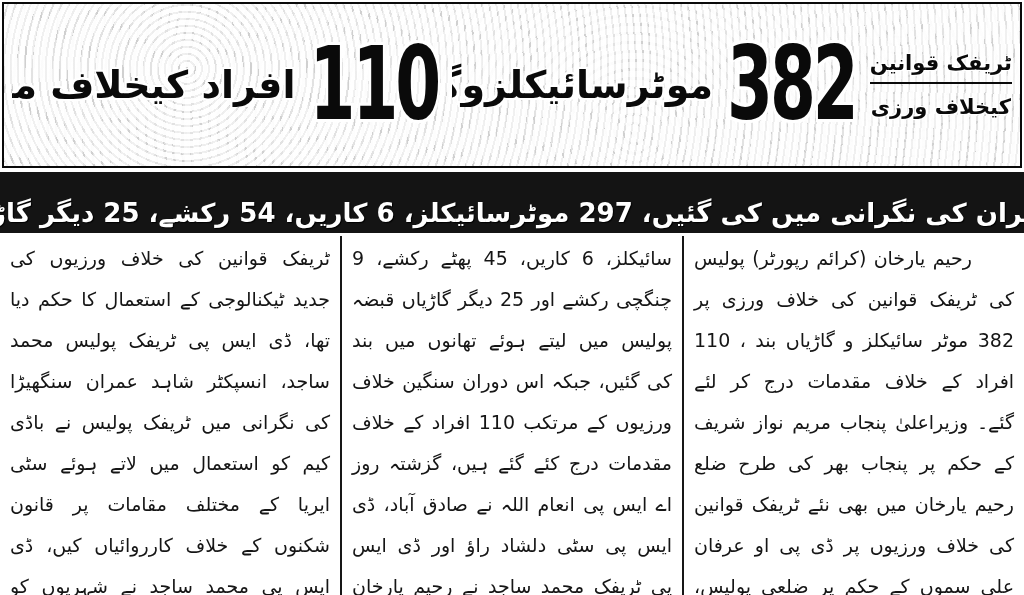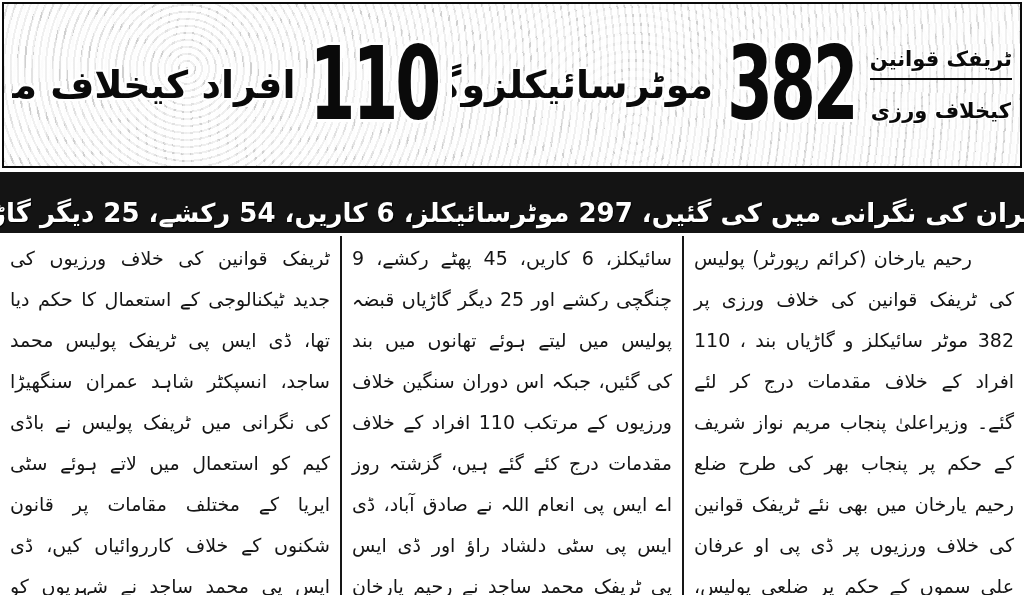--- a/index.html
+++ b/index.html
@@ -43,21 +43,21 @@
     flex-direction: column;
     align-items: center;
     font-weight: bold;
     font-size: 21px;
     line-height: 1.45;
     color: #0a0a0a;
     text-shadow: 1px 1px 0 #fff, -1px -1px 0 #fff, 1px -1px 0 #fff, -1px 1px 0 #fff;
     flex: 0 0 auto;
   }
   .kicker .k1 { border-bottom: 2px solid #0a0a0a; padding-bottom: 3px; }
-  .kicker .k2 { padding-top: 16px; }
+  .kicker .k2 { padding-top: 8px; }
   .hl-num {
     display: inline-block;
     font-weight: bold;
     font-size: 66px;
     line-height: 1;
     transform: scaleY(1.55);
     color: #0a0a0a;
     letter-spacing: -3px;
     text-shadow: 2px 2px 0 #fff, -2px -2px 0 #fff, 2px -2px 0 #fff, -2px 2px 0 #fff;
     flex: 0 0 auto;

